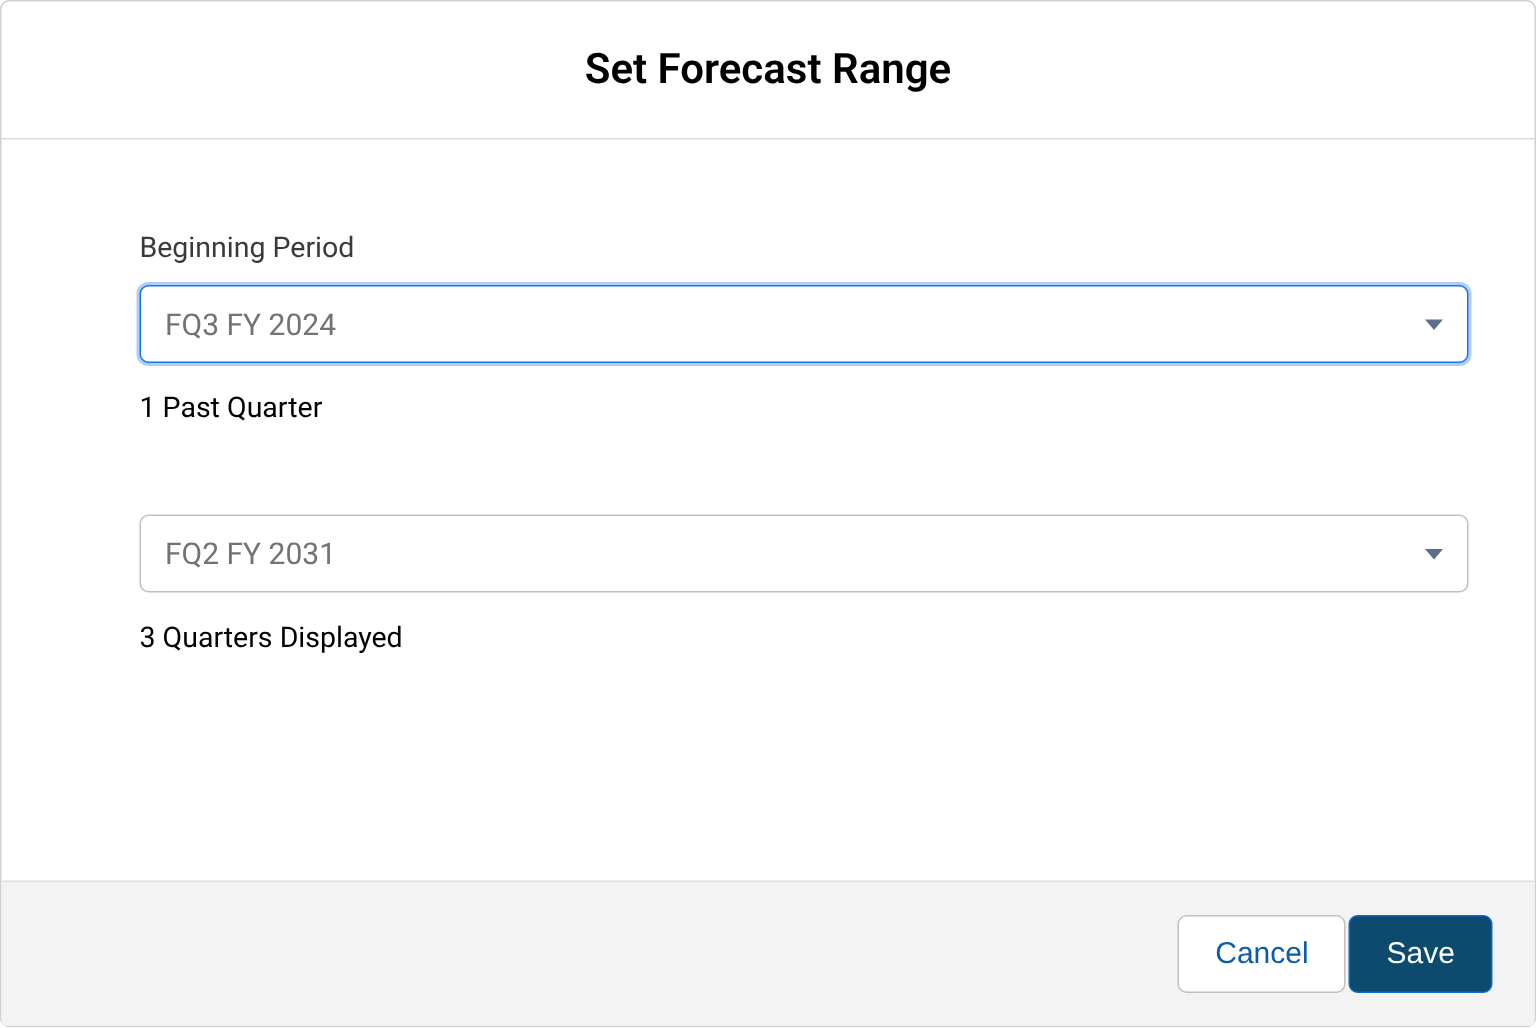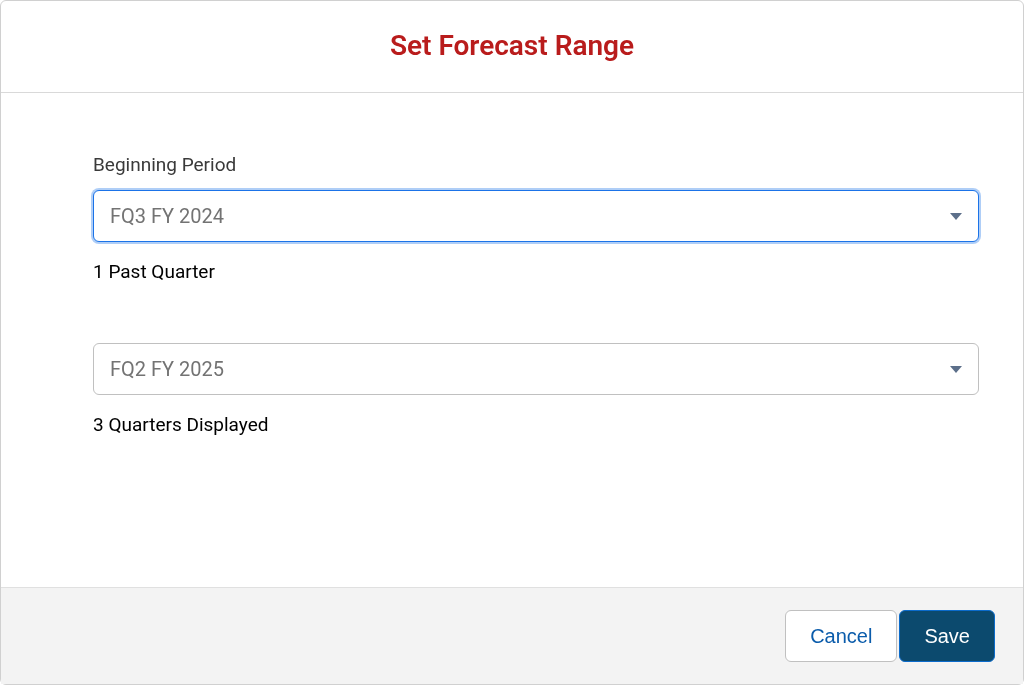--- a/index.html
+++ b/index.html
@@ -24,21 +24,21 @@
       border-radius: 6px;
     }
     .modal-header {
       padding: 28px 20px 30px;
       text-align: center;
       border-bottom: 1px solid #d9d9d9;
     }
     .modal-title {
       font-size: 28px;
       font-weight: 600;
-      color: #b91c1c;
+      color: #000000;
     }
     .modal-body {
       flex: 1;
       padding: 60px 44px 20px 44px;
       margin-left: 48px;
     }
     .field-group {
       margin-bottom: 60px;
     }
     .field-label {
@@ -128,21 +128,21 @@
           <span>FQ3 FY 2024</span>
           <span class="select-caret"></span>
         </div>
       </div>
       <div class="field-hint">1 Past Quarter</div>
     </div>
 
     <div class="field-group">
       <div class="select-wrapper">
         <div class="select-box">
-          <span>FQ2 FY 2025</span>
+          <span>FQ2 FY 2031</span>
           <span class="select-caret"></span>
         </div>
       </div>
       <div class="field-hint">3 Quarters Displayed</div>
     </div>
 
   </div>
 
   <div class="modal-footer">
     <button class="btn btn-secondary">Cancel</button>

